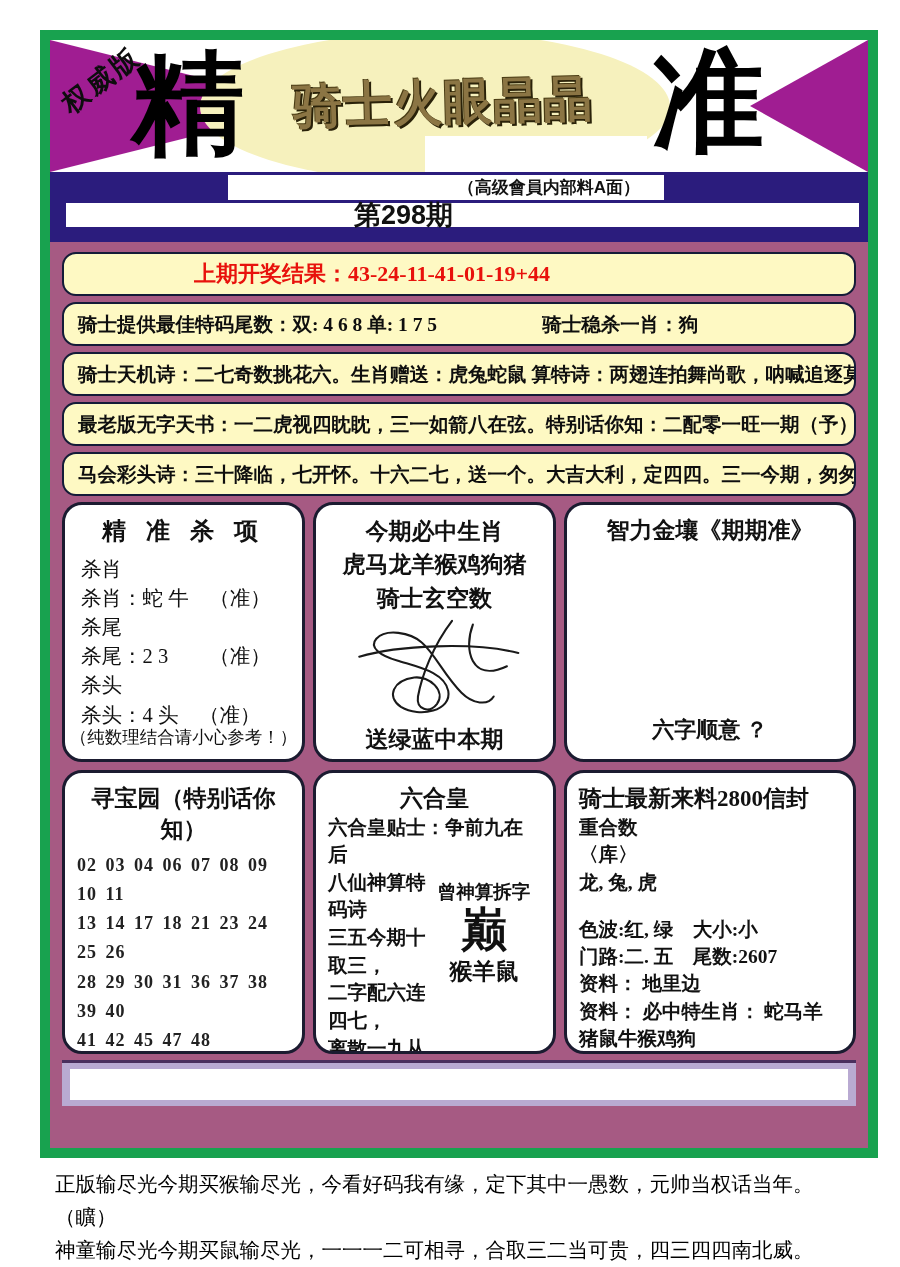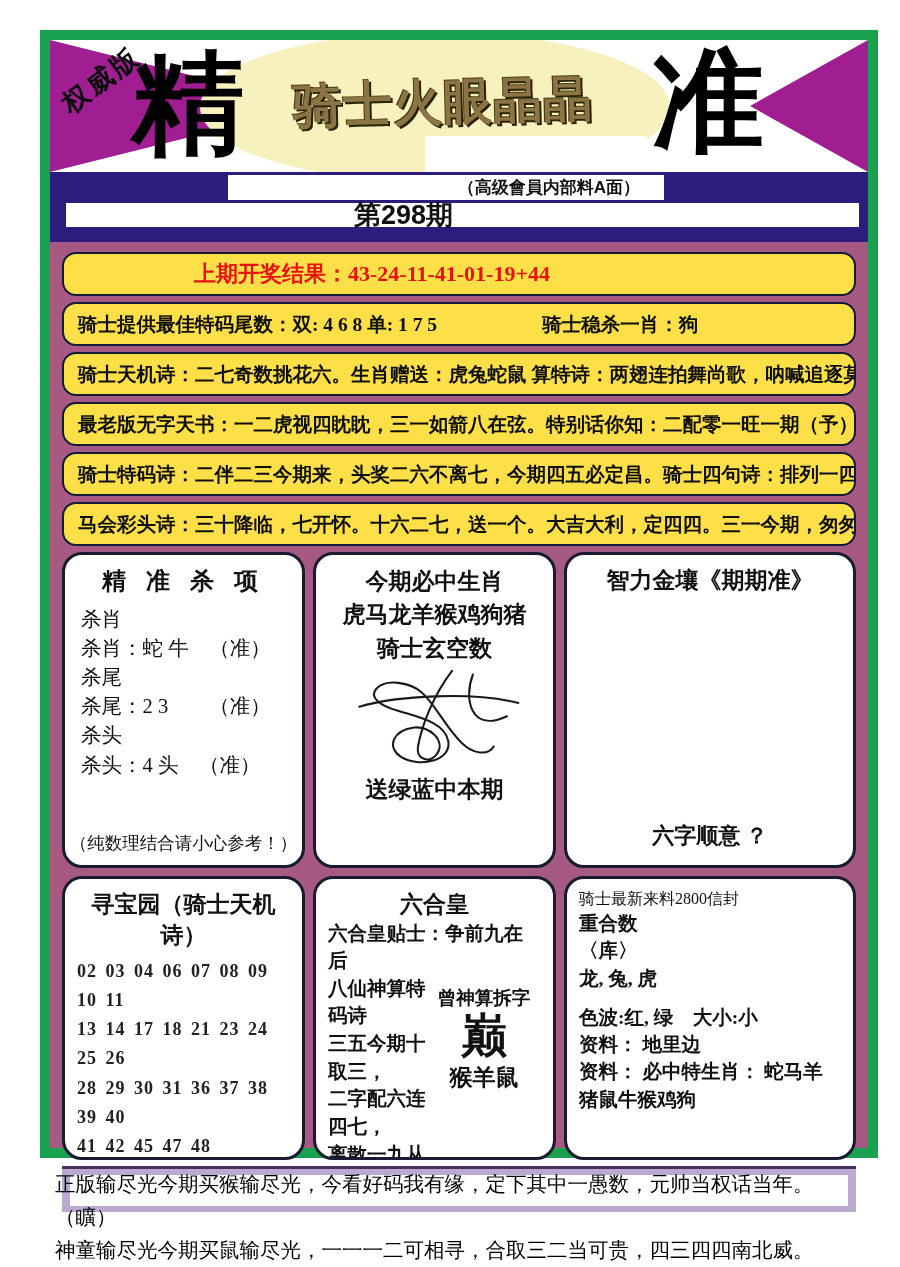--- a/index.html
+++ b/index.html
@@ -32,52 +32,52 @@
   .member-box{position:absolute;left:178px;top:3px;width:436px;height:25px;background:#ffffff;
               display:flex;align-items:center;justify-content:flex-end;padding-right:24px;
               box-sizing:border-box;font-size:17px;font-weight:bold;
               font-family:"Liberation Sans","DejaVu Sans",sans-serif;}
   .issue-box{position:absolute;left:16px;top:31px;right:9px;height:24px;background:#ffffff;
              display:flex;align-items:center;box-sizing:border-box;padding-left:288px;
              font-size:27px;font-weight:bold;
              font-family:"Liberation Sans","DejaVu Sans",sans-serif;}
   
   .body-area{box-sizing:border-box;padding:10px 12px 0;height:906px;}
-  .info-row{background:#fde047;border:2px solid #141b38;border-radius:14px;height:40px;
+  .info-row{background:#fef9c3;border:2px solid #141b38;border-radius:14px;height:40px;
             margin-bottom:6px;display:flex;align-items:center;padding:0 14px;
             font-size:19.5px;font-weight:600;color:#0e0e0e;white-space:nowrap;overflow:hidden;}
   .info-row.result{color:#e8120c;font-size:22px;font-weight:bold;padding-left:130px;}
   .row-gap{margin-left:105px;}
   
   .grid{display:grid;grid-template-columns:243px 243px 1fr;gap:8px;margin-top:4px;}
   .wbox{background:#ffffff;border:3px solid #1b1b30;border-radius:20px;
         box-sizing:border-box;padding:10px 12px;position:relative;overflow:hidden;}
-  .boxA{height:316px;}
+  .boxA{height:260px;}
   .boxB{height:284px;}
   .bx-title{text-align:center;font-size:24px;font-weight:bold;}
   .sp-title{letter-spacing:7px;}
   .kill-line{font-size:20.5px;line-height:1.42;margin-left:4px;}
   .kill-lines{margin-top:8px;}
   .footnote{position:absolute;left:0;bottom:10px;width:100%;text-align:center;font-size:17.5px;}
   .zc{text-align:center;font-size:23px;font-weight:600;line-height:1.45;}
   .scribble{display:block;margin:2px auto 0;}
   .gold-bottom{position:absolute;left:0;bottom:14px;width:100%;text-align:center;
                font-size:22px;font-weight:600;}
   .nums{font-size:18px;line-height:1.62;letter-spacing:1px;word-spacing:3px;margin-top:6px;
         text-align:left;font-weight:600;color:#222;}
   .king-line1{font-size:19.5px;font-weight:600;line-height:1.4;}
   .king-mid{display:flex;}
   .king-left{flex:1;font-size:19.5px;font-weight:600;line-height:1.42;}
   .king-side{width:114px;text-align:center;padding-top:10px;}
   .king-side-title{font-size:18.5px;font-weight:bold;}
   .king-side-char{font-size:46px;font-weight:bold;line-height:1.15;}
   .king-side-zo{font-size:23px;font-weight:bold;}
-  .latest-title{font-size:16px;font-weight:normal;}
+  .latest-title{font-size:23px;font-weight:bold;}
   .latest-line{font-size:19.5px;font-weight:600;line-height:1.4;}
-  .mt{margin-top:12px;}
+  .mt{margin-top:20px;}
   
   .lavender{margin-top:6px;height:46px;background:#b9aad2;border-top:3px solid #4a2f5e;
             box-sizing:border-box;padding:6px 8px;}
   .lavender-inner{width:100%;height:100%;background:#ffffff;box-sizing:border-box;}
   
   .footer{position:absolute;left:55px;top:1168px;width:800px;font-size:20.5px;
           line-height:1.6;color:#000;}
 </style>
 </head>
 <body>
@@ -108,23 +108,20 @@
       </div>
       <div class="info-row">
         <span>骑士提供最佳特码尾数：双: 4 6 8 单: 1 7 5</span>
         <span class="row-gap">骑士稳杀一肖：狗</span>
       </div>
       <div class="info-row">
         <span>骑士天机诗：二七奇数挑花六。生肖赠送：虎兔蛇鼠 算特诗：两翅连拍舞尚歌，呐喊追逐莫奈何</span>
       </div>
       <div class="info-row">
         <span>最老版无字天书：一二虎视四眈眈，三一如箭八在弦。特别话你知：二配零一旺一期（予）</span>
-      </div>
-      <div class="info-row">
-        <span>骑士特码诗：二伴二三今期来，头奖二六不离七，今期四五必定昌。骑士四句诗：排列一四</span>
       </div>
       <div class="info-row">
         <span>马会彩头诗：三十降临，七开怀。十六二七，送一个。大吉大利，定四四。三一今期，匆匆来。</span>
       </div>
 
       <div class="grid">
 
         <div class="wbox boxA">
           <div class="bx-title sp-title">精 准 杀 项</div>
           <div class="kill-lines">
@@ -151,21 +148,21 @@
           </svg>
           <div class="zc">送绿蓝中本期</div>
         </div>
 
         <div class="wbox boxA">
           <div class="bx-title" style="font-size:23px;">智力金壤《期期准》</div>
           <div class="gold-bottom">六字顺意 ？</div>
         </div>
 
         <div class="wbox boxB">
-          <div class="bx-title" style="font-size:23px;">寻宝园（骑士天机诗）</div>
+          <div class="bx-title" style="font-size:23px;">寻宝园（特别话你知）</div>
           <div class="nums">02 03 04 06 07 08 09 10 11</div>
           <div class="nums" style="margin-top:0;">13 14 17 18 21 23 24 25 26</div>
           <div class="nums" style="margin-top:0;">28 29 30 31 36 37 38 39 40</div>
           <div class="nums" style="margin-top:0;">41 42 45 47 48</div>
           <div class="bx-title">推荐吉码</div>
 
         </div>
 
         <div class="wbox boxB">
           <div class="bx-title" style="font-size:23px;">六合皇</div>
@@ -186,20 +183,21 @@
           </div>
 
         </div>
 
         <div class="wbox boxB">
           <div class="latest-title">骑士最新来料2800信封</div>
           <div class="latest-line">重合数</div>
           <div class="latest-line">〈库〉</div>
           <div class="latest-line">龙, 兔, 虎</div>
           <div class="latest-line mt">色波:红, 绿　大小:小</div>
+          <div class="latest-line">门路:二. 五　尾数:2607</div>
           <div class="latest-line">资料： 地里边</div>
           <div class="latest-line">资料： 必中特生肖： 蛇马羊猪鼠牛猴鸡狗</div>
         </div>
       </div>
 
       <div class="lavender">
         <div class="lavender-inner"></div>
       </div>
     </div>
   </div>

